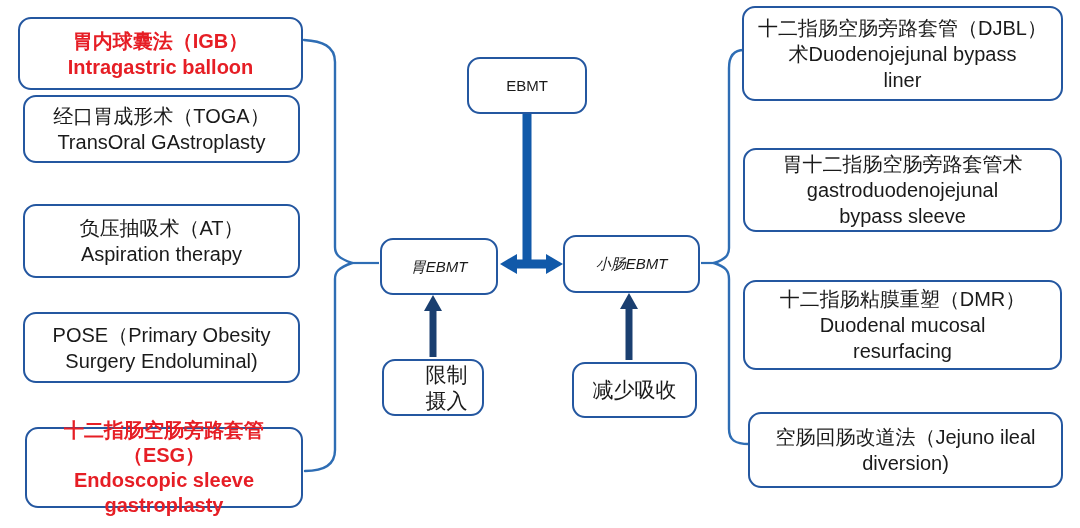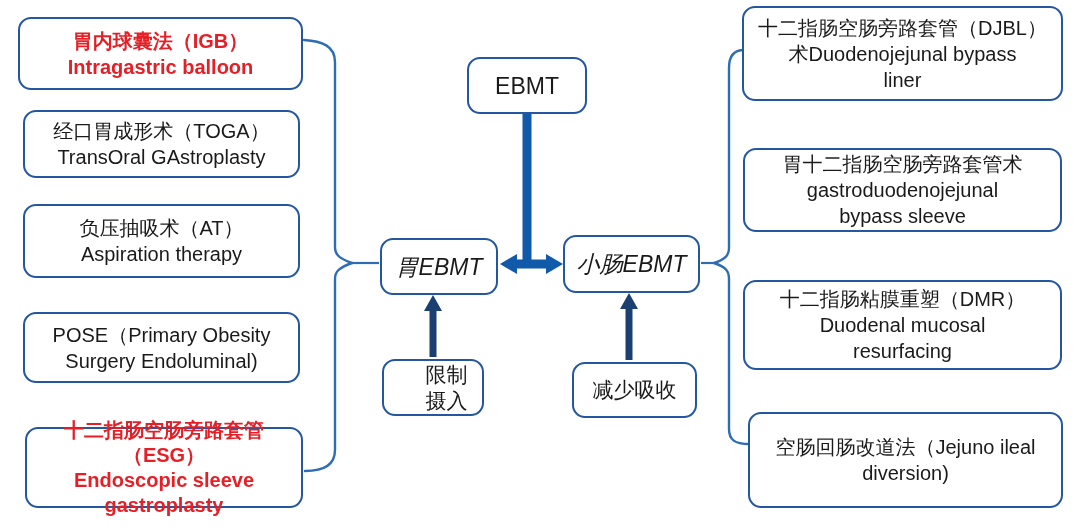--- a/index.html
+++ b/index.html
@@ -18,21 +18,21 @@
     border:2.5px solid var(--box-border,#2457a0);
     border-radius:13px;
     display:flex;flex-direction:column;
     justify-content:center;align-items:center;
     text-align:center;
     font-size:20px;line-height:26px;
     color:var(--text,#1a1a1a);
     padding:2px 6px;
   }
   .node .ln{display:block;}
-  .center-node{font-size:23px;line-height:28px;text-align:center;}
+  .center-node{font-size:15px;line-height:28px;text-align:center;}
   .em{color:var(--emphasis-text,#e61e25);font-weight:bold;}
   
   .brace{stroke:var(--brace,#2e6db4);stroke-width:2.4;fill:none;stroke-linecap:round;}
   .stub{stroke:var(--brace,#2e6db4);stroke-width:2.2;}
   .stem{stroke:var(--main-arrow,#1159a9);stroke-width:9;}
   .dbl-line{stroke:var(--main-arrow,#1159a9);stroke-width:9;}
   .dbl-head{fill:var(--main-arrow,#1159a9);}
   .up-line{stroke:var(--up-arrow,#1a3f70);stroke-width:7;}
   .up-head{fill:var(--up-arrow,#1a3f70);}
 </style>
@@ -76,21 +76,21 @@
                              C 729 440 735 444 749 444"></path>
       <line class="stub" x1="701" y1="263" x2="714" y2="263"></line>
     </g>
   </svg>
 
   <div class="node em" style="left:18px;top:17px;width:285px;height:73px;">
     <span class="ln">胃内球囊法（IGB）</span>
     <span class="ln">Intragastric balloon</span>
   </div>
 
-  <div class="node" style="left:23px;top:110px;width:277px;height:68px;">
+  <div class="node" style="left:23px;top:95px;width:277px;height:68px;">
     <span class="ln">经口胃成形术（TOGA）</span>
     <span class="ln">TransOral GAstroplasty</span>
   </div>
 
   <div class="node" style="left:23px;top:204px;width:277px;height:74px;">
     <span class="ln">负压抽吸术（AT）</span>
     <span class="ln">Aspiration therapy</span>
   </div>
 
   <div class="node" style="left:23px;top:312px;width:277px;height:71px;">
@@ -135,18 +135,18 @@
     <span class="ln">gastroduodenojejunal</span>
     <span class="ln">bypass sleeve</span>
   </div>
 
   <div class="node" style="left:743px;top:280px;width:319px;height:90px;">
     <span class="ln">十二指肠粘膜重塑（DMR）</span>
     <span class="ln">Duodenal mucosal</span>
     <span class="ln">resurfacing</span>
   </div>
 
-  <div class="node" style="left:748px;top:412px;width:315px;height:96px;">
+  <div class="node" style="left:748px;top:412px;width:315px;height:76px;">
     <span class="ln">空肠回肠改道法（Jejuno ileal</span>
     <span class="ln">diversion)</span>
   </div>
 
 </div>
 
 </body></html>

